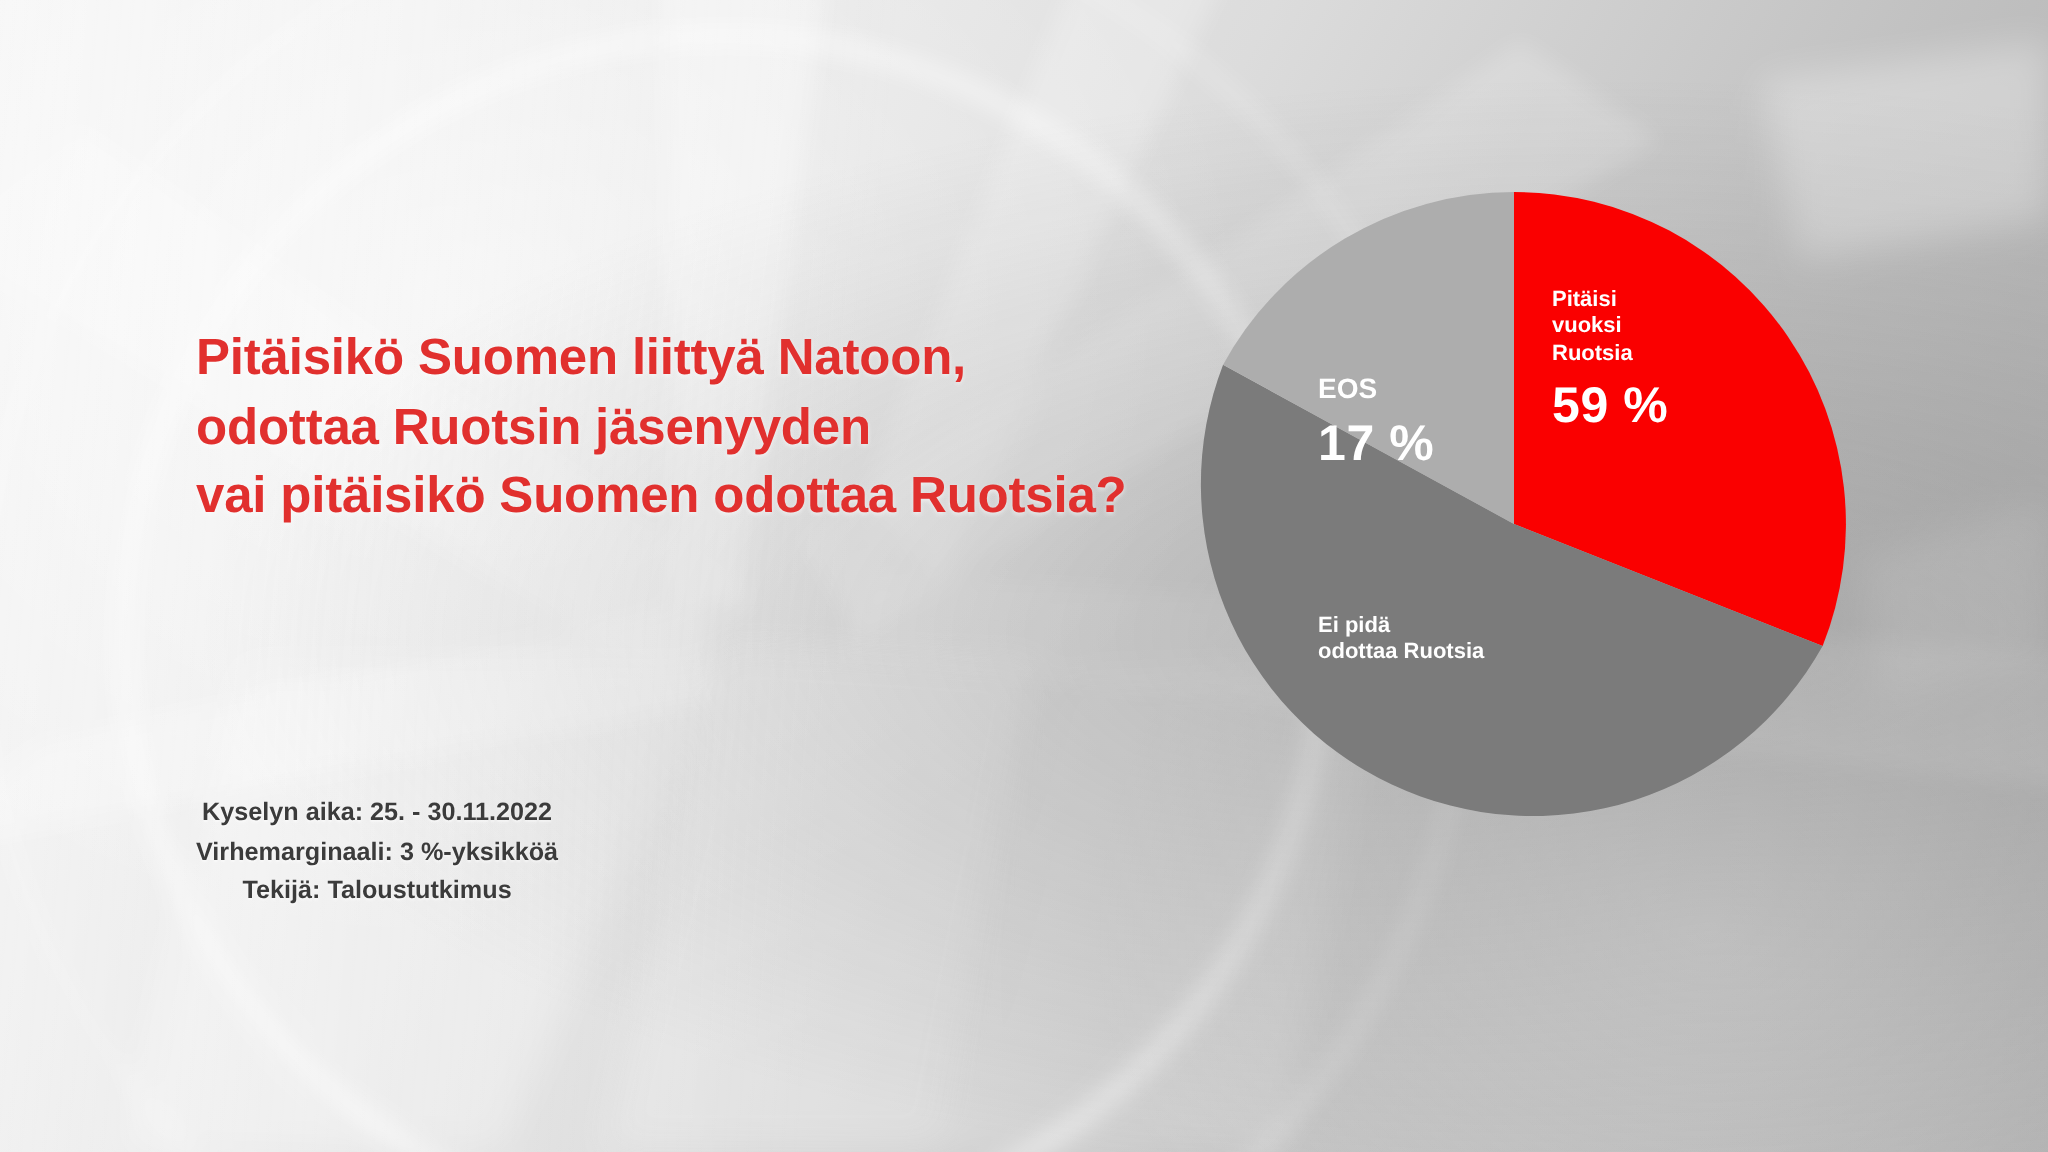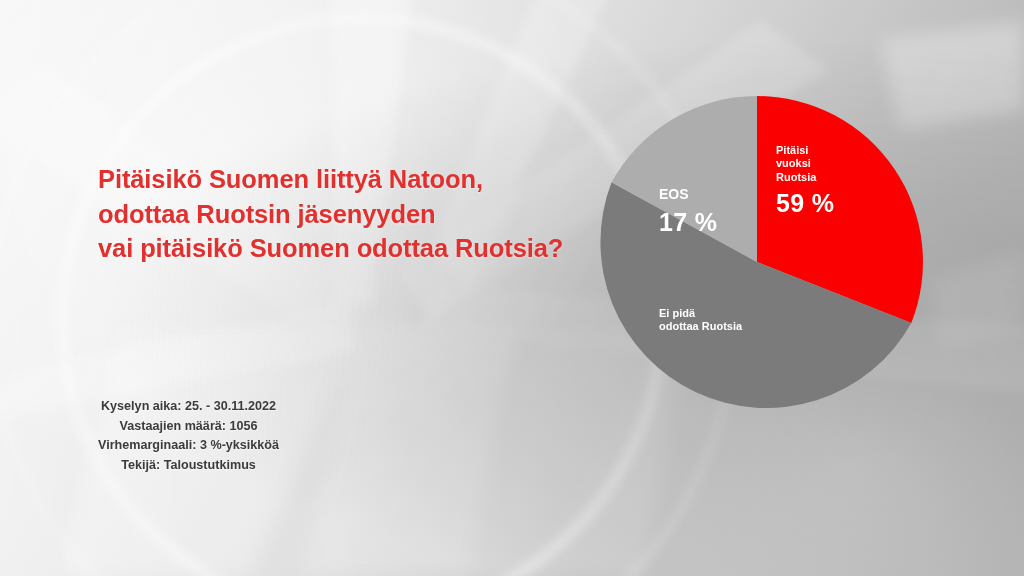--- a/index.html
+++ b/index.html
@@ -153,21 +153,20 @@
   <div class="left-col">
     <h1 class="headline">
       <span class="ln">Pitäisikö Suomen liittyä Natoon,</span>
       <span class="ln">odottaa Ruotsin jäsenyyden</span>
       <span class="ln">vai pitäisikö Suomen odottaa Ruotsia?</span>
     </h1>
   </div>
 
   <div class="meta">
     <span class="ln">Kyselyn aika: 25. - 30.11.2022</span>
-    <span class="ln">Vastaajien määrä: 1056</span>
     <span class="ln">Virhemarginaali: 3 %-yksikköä</span>
     <span class="ln">Tekijä: Taloustutkimus</span>
   </div>
 
   <div class="pie-wrap">
     <svg viewBox="0 0 332 332" aria-hidden="true">
 
       <path d="M166,166 L166,0 A166,166 0 0,1 320.32,227.06 Z" fill="#fa0000"></path>
 
       <path d="M166,166 L320.32,227.06 A166,166 0 0,1 20.54,86.35 Z" fill="#7b7b7b"></path>

